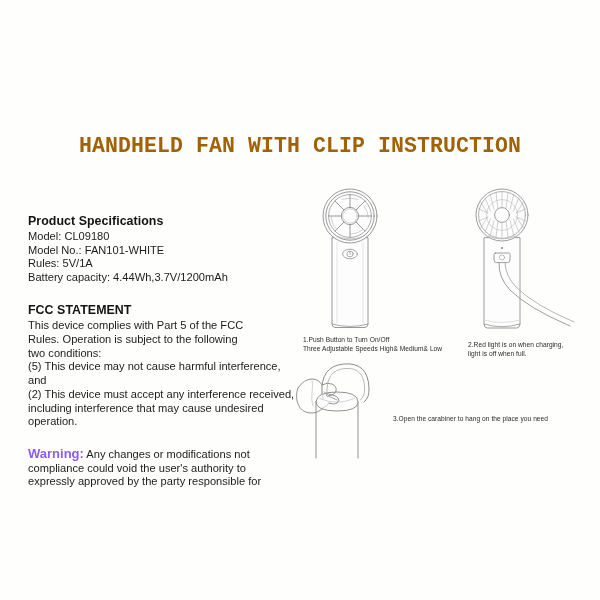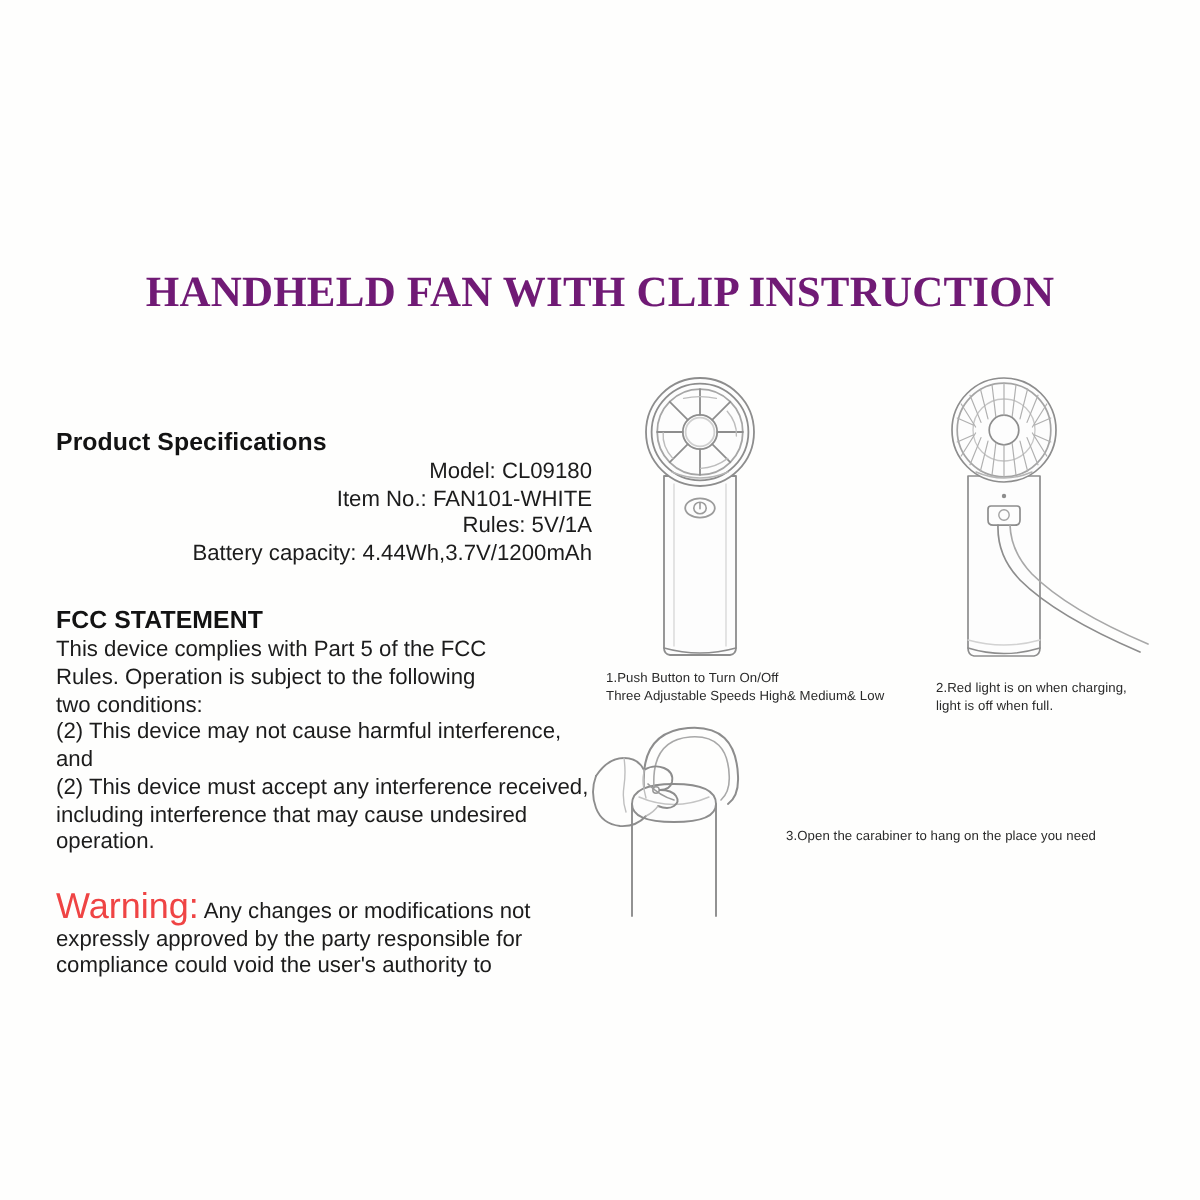--- a/index.html
+++ b/index.html
@@ -23,22 +23,22 @@
   
   #page-title {
     position: absolute;
     left: 0;
     right: 0;
     top: 134px;
     text-align: center;
     font-size: 21.5px;
     font-weight: bold;
     letter-spacing: 0.1px;
-    color: #701a75;
-    font-family: Liberation Serif, serif;
+    color: #a16207;
+    font-family: Liberation Mono, monospace;
   }
 
   
   .left-col {
     position: absolute;
     left: 28px;
     top: 214px;
     width: 268px;
   }
   .sec-head {
@@ -46,39 +46,38 @@
     font-weight: bold;
     color: #131313;
     margin: 0 0 2px 0;
     letter-spacing: 0.05px;
   }
   .sec-line {
     font-size: 11.1px;
     line-height: 13.6px;
     color: #1c1c1c;
     white-space: nowrap;
-    text-align: right;
   }
   .block-specs { margin-bottom: 0; }
   .block-fcc { margin-top: 19px; }
   .fcc-line {
     font-size: 11.1px;
     line-height: 13.7px;
     color: #1c1c1c;
   }
   .block-warning { margin-top: 18px; }
   .warn-para {
     font-size: 11.1px;
     line-height: 13.7px;
     color: #1c1c1c;
   }
   .warn-word {
-    font-size: 18px;
-    font-weight: normal;
-    color: #ef4444;
+    font-size: 13px;
+    font-weight: bold;
+    color: #8b5cf6;
   }
 
   
   .figure {
     position: absolute;
   }
   #figure-1 { left: 300px; top: 186px; width: 160px; height: 150px; }
   #figure-2 { left: 458px; top: 186px; width: 135px; height: 150px; }
   #figure-3 { left: 296px; top: 362px; width: 300px; height: 100px; }
 
@@ -101,39 +100,39 @@
 
 <div class="page">
 
   <div id="page-title">HANDHELD FAN WITH CLIP INSTRUCTION</div>
 
   <div class="left-col">
 
     <div class="block-specs">
       <div class="sec-head">Product Specifications</div>
       <div class="sec-line">Model: CL09180</div>
-      <div class="sec-line">Item No.: FAN101-WHITE</div>
+      <div class="sec-line">Model No.: FAN101-WHITE</div>
       <div class="sec-line">Rules: 5V/1A</div>
       <div class="sec-line">Battery capacity: 4.44Wh,3.7V/1200mAh</div>
     </div>
 
     <div class="block-fcc">
       <div class="sec-head">FCC STATEMENT</div>
       <div class="fcc-line">This device complies with Part 5 of the FCC</div>
       <div class="fcc-line">Rules. Operation is subject to the following</div>
       <div class="fcc-line">two conditions:</div>
-      <div class="fcc-line">(2) This device may not cause harmful interference, and</div>
+      <div class="fcc-line">(5) This device may not cause harmful interference, and</div>
       <div class="fcc-line">(2) This device must accept any interference received,</div>
       <div class="fcc-line">including interference that may cause undesired operation.</div>
     </div>
 
     <div class="block-warning">
       <div class="warn-para"><span class="warn-word">Warning:</span><span> Any changes or modifications not</span></div>
+      <div class="warn-para">compliance could void the user's authority to</div>
       <div class="warn-para">expressly approved by the party responsible for</div>
-      <div class="warn-para">compliance could void the user's authority to</div>
     </div>
 
   </div>
 
   <div class="figure" id="figure-1">
     <svg width="160" height="150" viewBox="0 0 160 150">
       <g fill="none" stroke="#8d8d8d" stroke-width="0.9" stroke-linejoin="round" stroke-linecap="round">
 
         <path d="M32 52 L32 138 Q32 141 35 141.5 L65 141.5 Q68 141 68 138 L68 52 Z" fill="#fdfdfd"></path>
         <path d="M32 138 Q50 143 68 138" stroke-width="0.75"></path>

